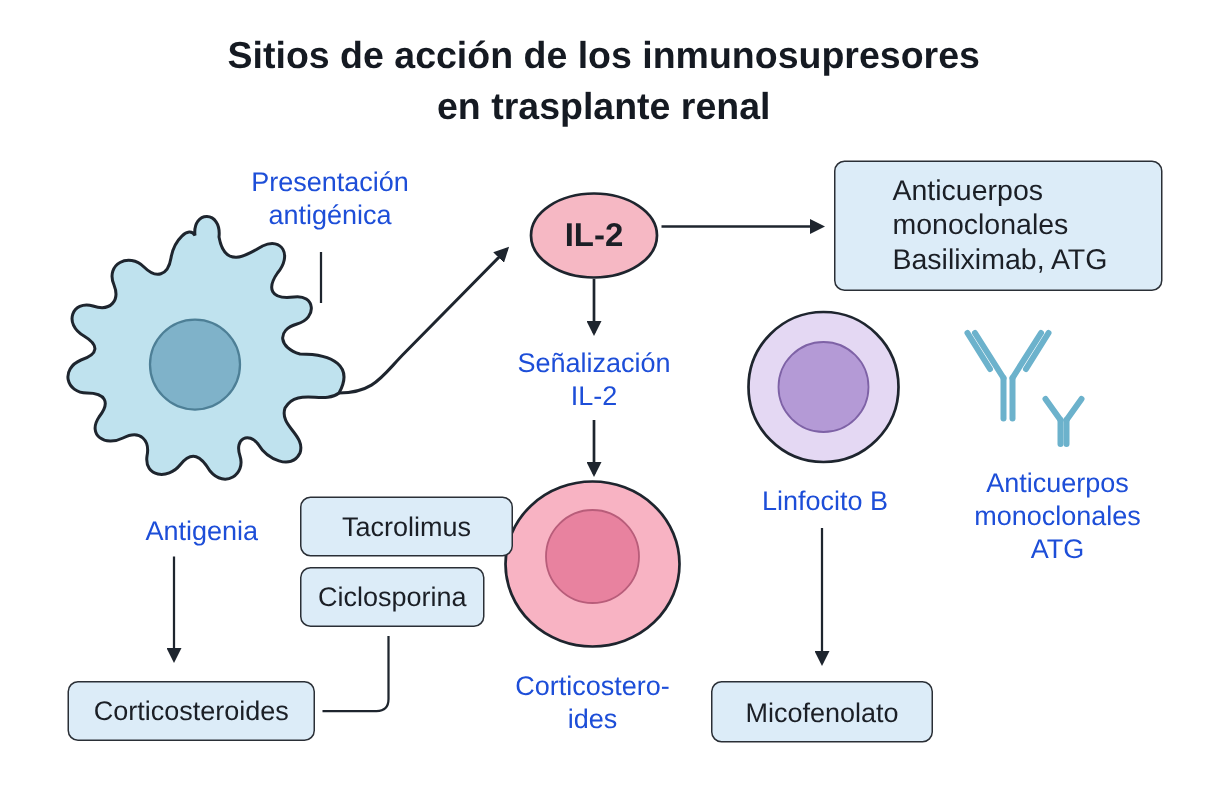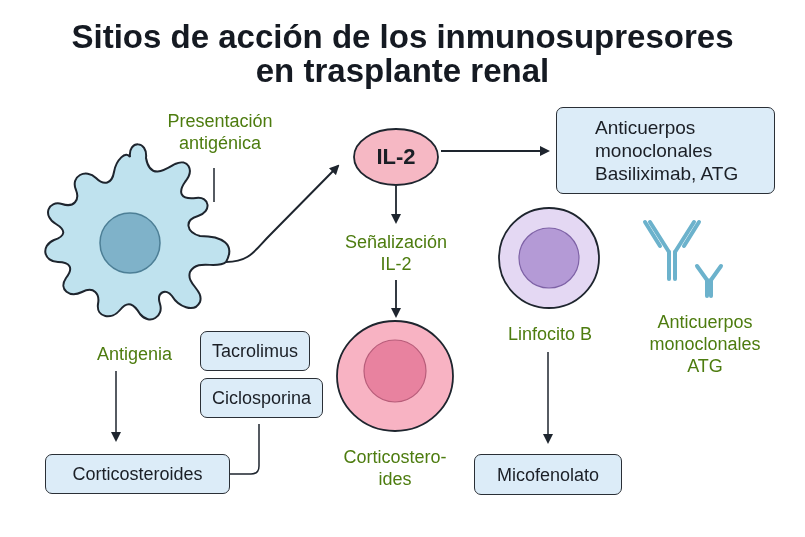--- a/index.html
+++ b/index.html
@@ -15,38 +15,38 @@
       font-family: "Liberation Sans", "DejaVu Sans", sans-serif;
       color: #1b1f26;
     }
     .title {
       position: absolute;
       left: 0;
       top: 20px;
       width: 805px;
       text-align: center;
       font-weight: bold;
-      font-size: 33px;
+      font-size: 25px;
       line-height: 34px;
       letter-spacing: 0px;
       color: #151a22;
     }
     .title .line { display: block; }
     .title .line2 { padding-left: 0px; }
     svg.diagram {
       position: absolute;
       left: 0;
       top: 0;
     }
     .lbl {
       position: absolute;
       font-size: 18px;
       line-height: 22px;
       text-align: center;
-      color: #4d7c0f;
+      color: #1d4ed8;
       white-space: nowrap;
     }
     .box {
       position: absolute;
       background: #dcecf8;
       border: 1.5px solid #2a2f36;
       border-radius: 7px;
       box-sizing: border-box;
       display: flex;
       align-items: center;
@@ -181,24 +181,24 @@
 <div class="lbl" style="left:490px; top:323px; width:120px;">Linfocito B</div>
 
 <div class="lbl" style="left:622px; top:311px; width:166px;">
   <div>Anticuerpos</div>
   <div>monoclonales</div>
   <div>ATG</div>
 </div>
 
 <div class="lbl" style="left:60px; top:343px; width:112px;text-align:right;">Antigenia</div>
 
-<div class="box" style="left:200px; top:331px; width:110px; height:40px;">Tacrolimus</div>
+<div class="box" style="left:200px; top:331px; width:142px; height:40px;">Tacrolimus</div>
 
 <div class="box" style="left:200px; top:378px; width:123px; height:40px;">Ciclosporina</div>
 
-<div class="box" style="left:45px; top:454px; width:185px; height:40px;">Corticosteroides</div>
+<div class="box" style="left:45px; top:454px; width:165px; height:40px;">Corticosteroides</div>
 
 <div class="lbl" style="left:325px; top:446px; width:140px;">
   <div>Corticostero-</div>
   <div>ides</div>
 </div>
 
 <div class="box" style="left:474px; top:454px; width:148px; height:41px;">Micofenolato</div>
 
 </body></html>

